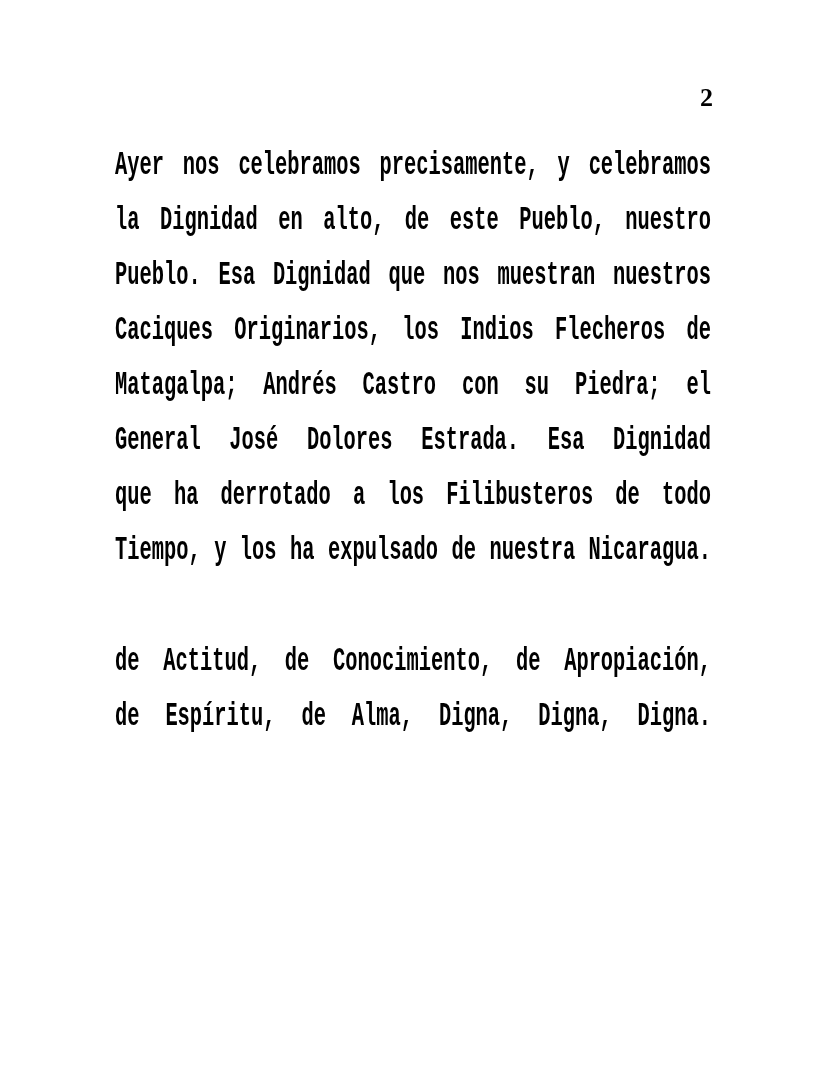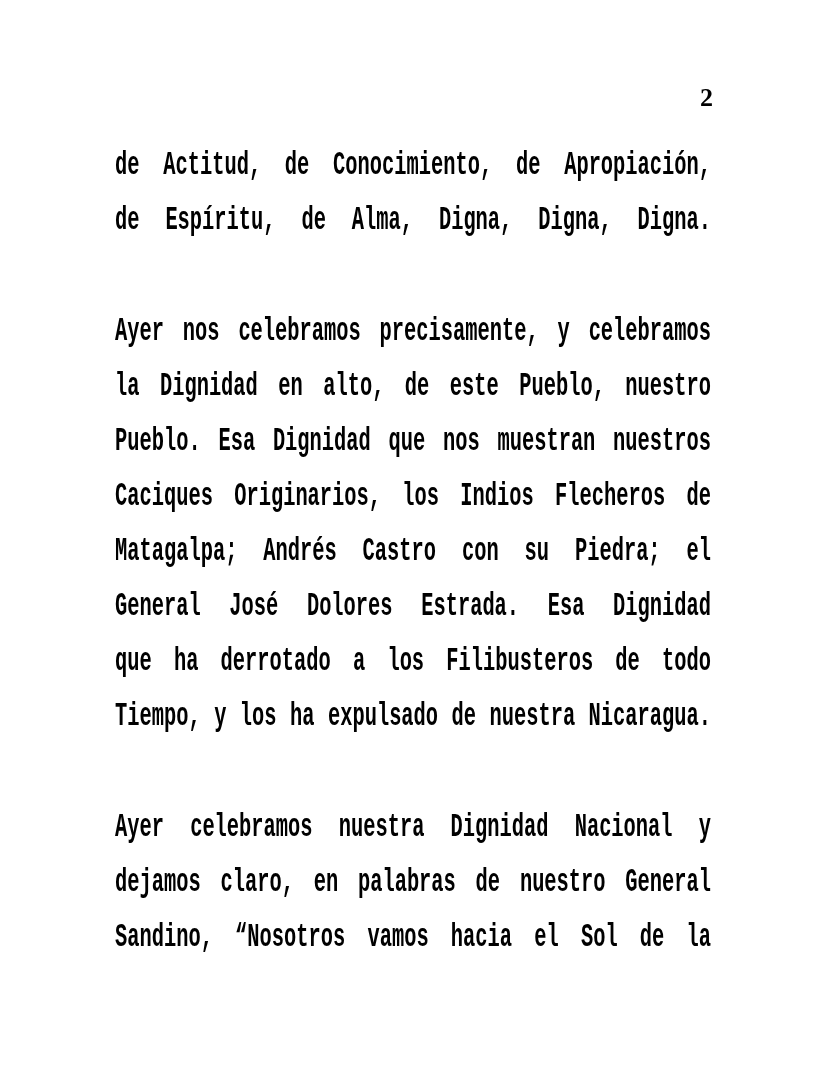--- a/index.html
+++ b/index.html
@@ -54,35 +54,30 @@
 </head>
 <body>
 
 <div class="page">
 
   <div class="page-number">2</div>
 
   <div class="textblock">
 
     <div class="para">
-      <div class="line">de Actitud, de Conocimiento, de Apropiación,</div>
-      <div class="line">de Espíritu, de Alma, Digna, Digna, Digna.</div>
-    </div>
-
-    <div class="para">
       <div class="line">Ayer nos celebramos precisamente, y celebramos</div>
       <div class="line">la Dignidad en alto, de este Pueblo, nuestro</div>
       <div class="line">Pueblo. Esa Dignidad que nos muestran nuestros</div>
       <div class="line">Caciques Originarios, los Indios Flecheros de</div>
       <div class="line">Matagalpa; Andrés Castro con su Piedra; el</div>
       <div class="line">General José Dolores Estrada. Esa Dignidad</div>
       <div class="line">que ha derrotado a los Filibusteros de todo</div>
       <div class="line">Tiempo, y los ha expulsado de nuestra Nicaragua.</div>
     </div>
 
     <div class="para">
-      <div class="line">Ayer celebramos nuestra Dignidad Nacional y</div>
-      <div class="line">dejamos claro, en palabras de nuestro General</div>
-      <div class="line">Sandino, “Nosotros vamos hacia el Sol de la</div>
+      <div class="line">de Actitud, de Conocimiento, de Apropiación,</div>
+      <div class="line">de Espíritu, de Alma, Digna, Digna, Digna.</div>
     </div>
+
 
   </div>
 </div>
 
 </body></html>

